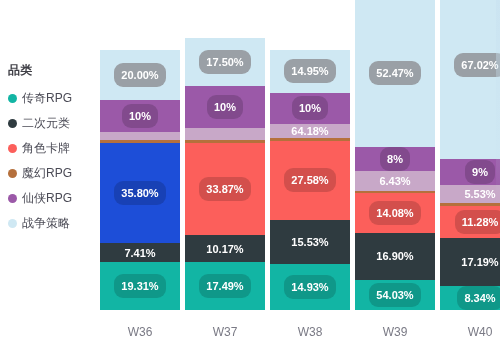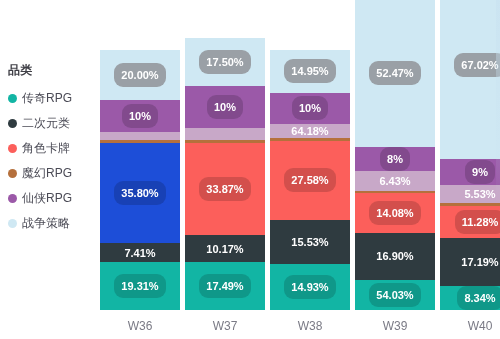--- a/index.html
+++ b/index.html
@@ -92,20 +92,21 @@
   .lbl-dark{ background:rgba(0,0,0,0.16); }
   .lbl-grey{ background:#9aa0a6; color:#ffffff; }
   .lbl-plain{ background:transparent; }
 
   
   #xaxis{
     position:absolute;
     left:0; right:16px; bottom:0;
     height:29px;
     display:flex;
+    align-items:flex-end;
   }
   .xtick{
     flex:0 0 80px;
     margin-right:5px;
     text-align:center;
     font-size:12px;
     color:#7a7a85;
     padding-top:9px;
   }
 

